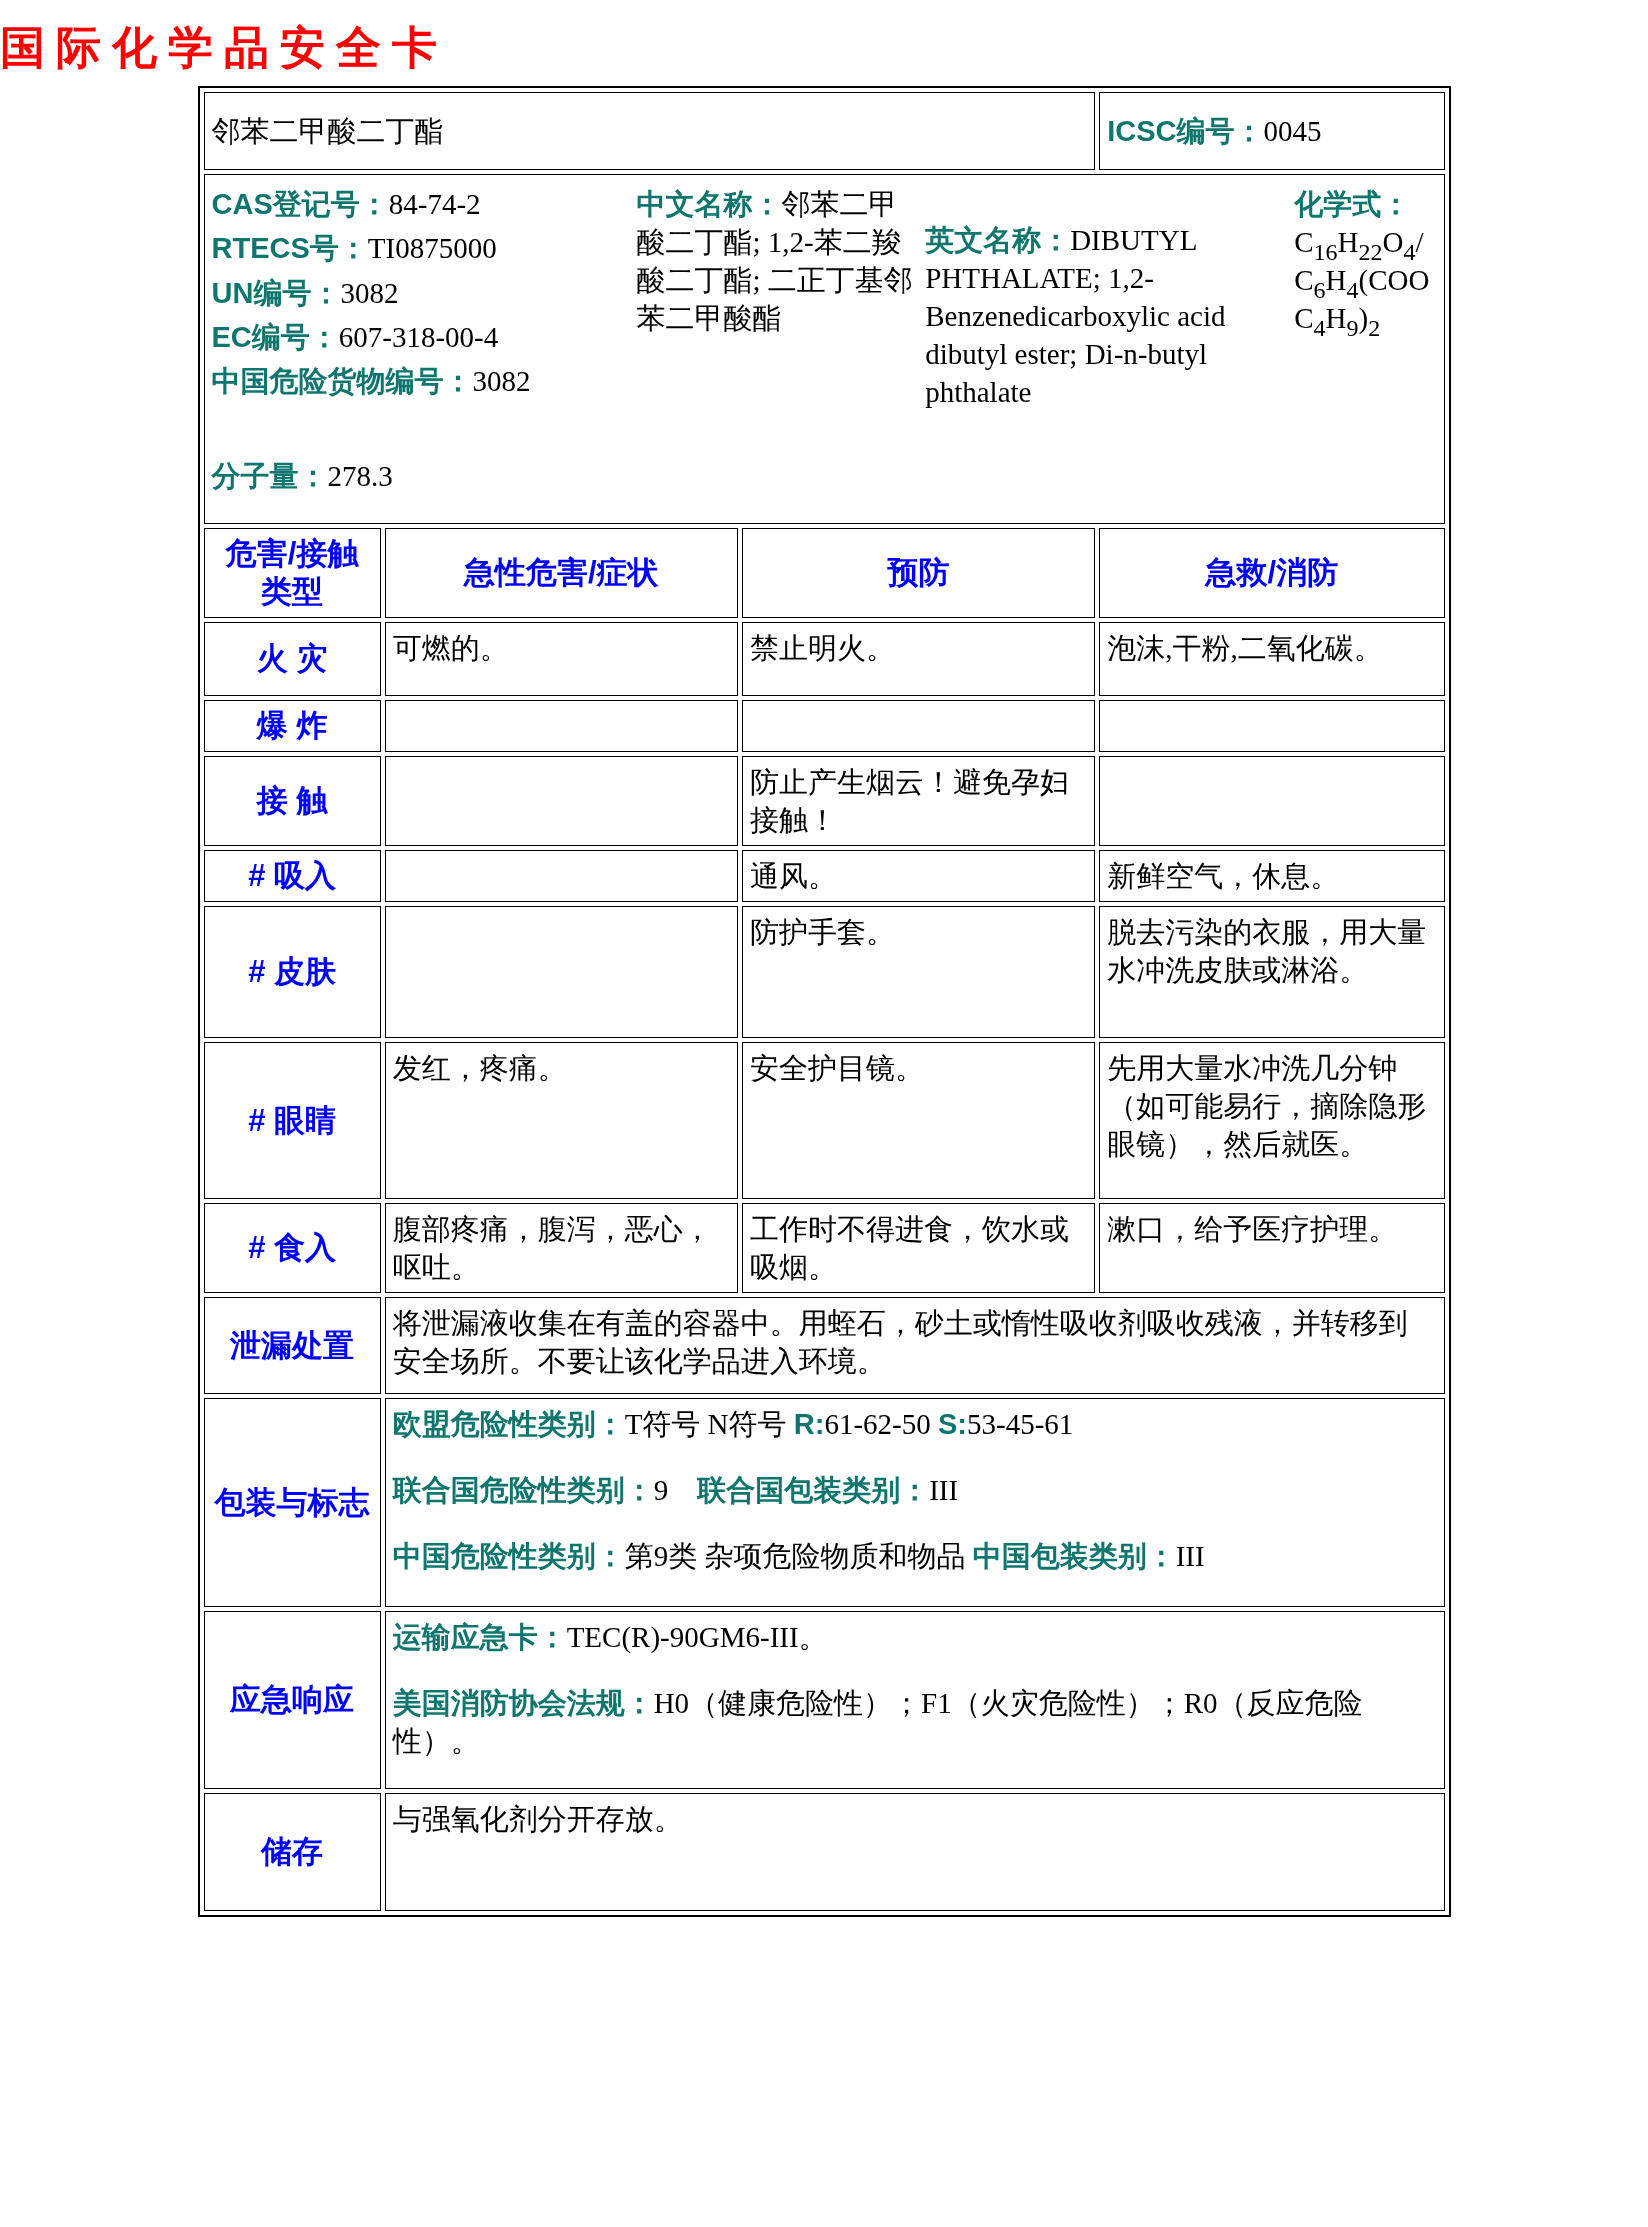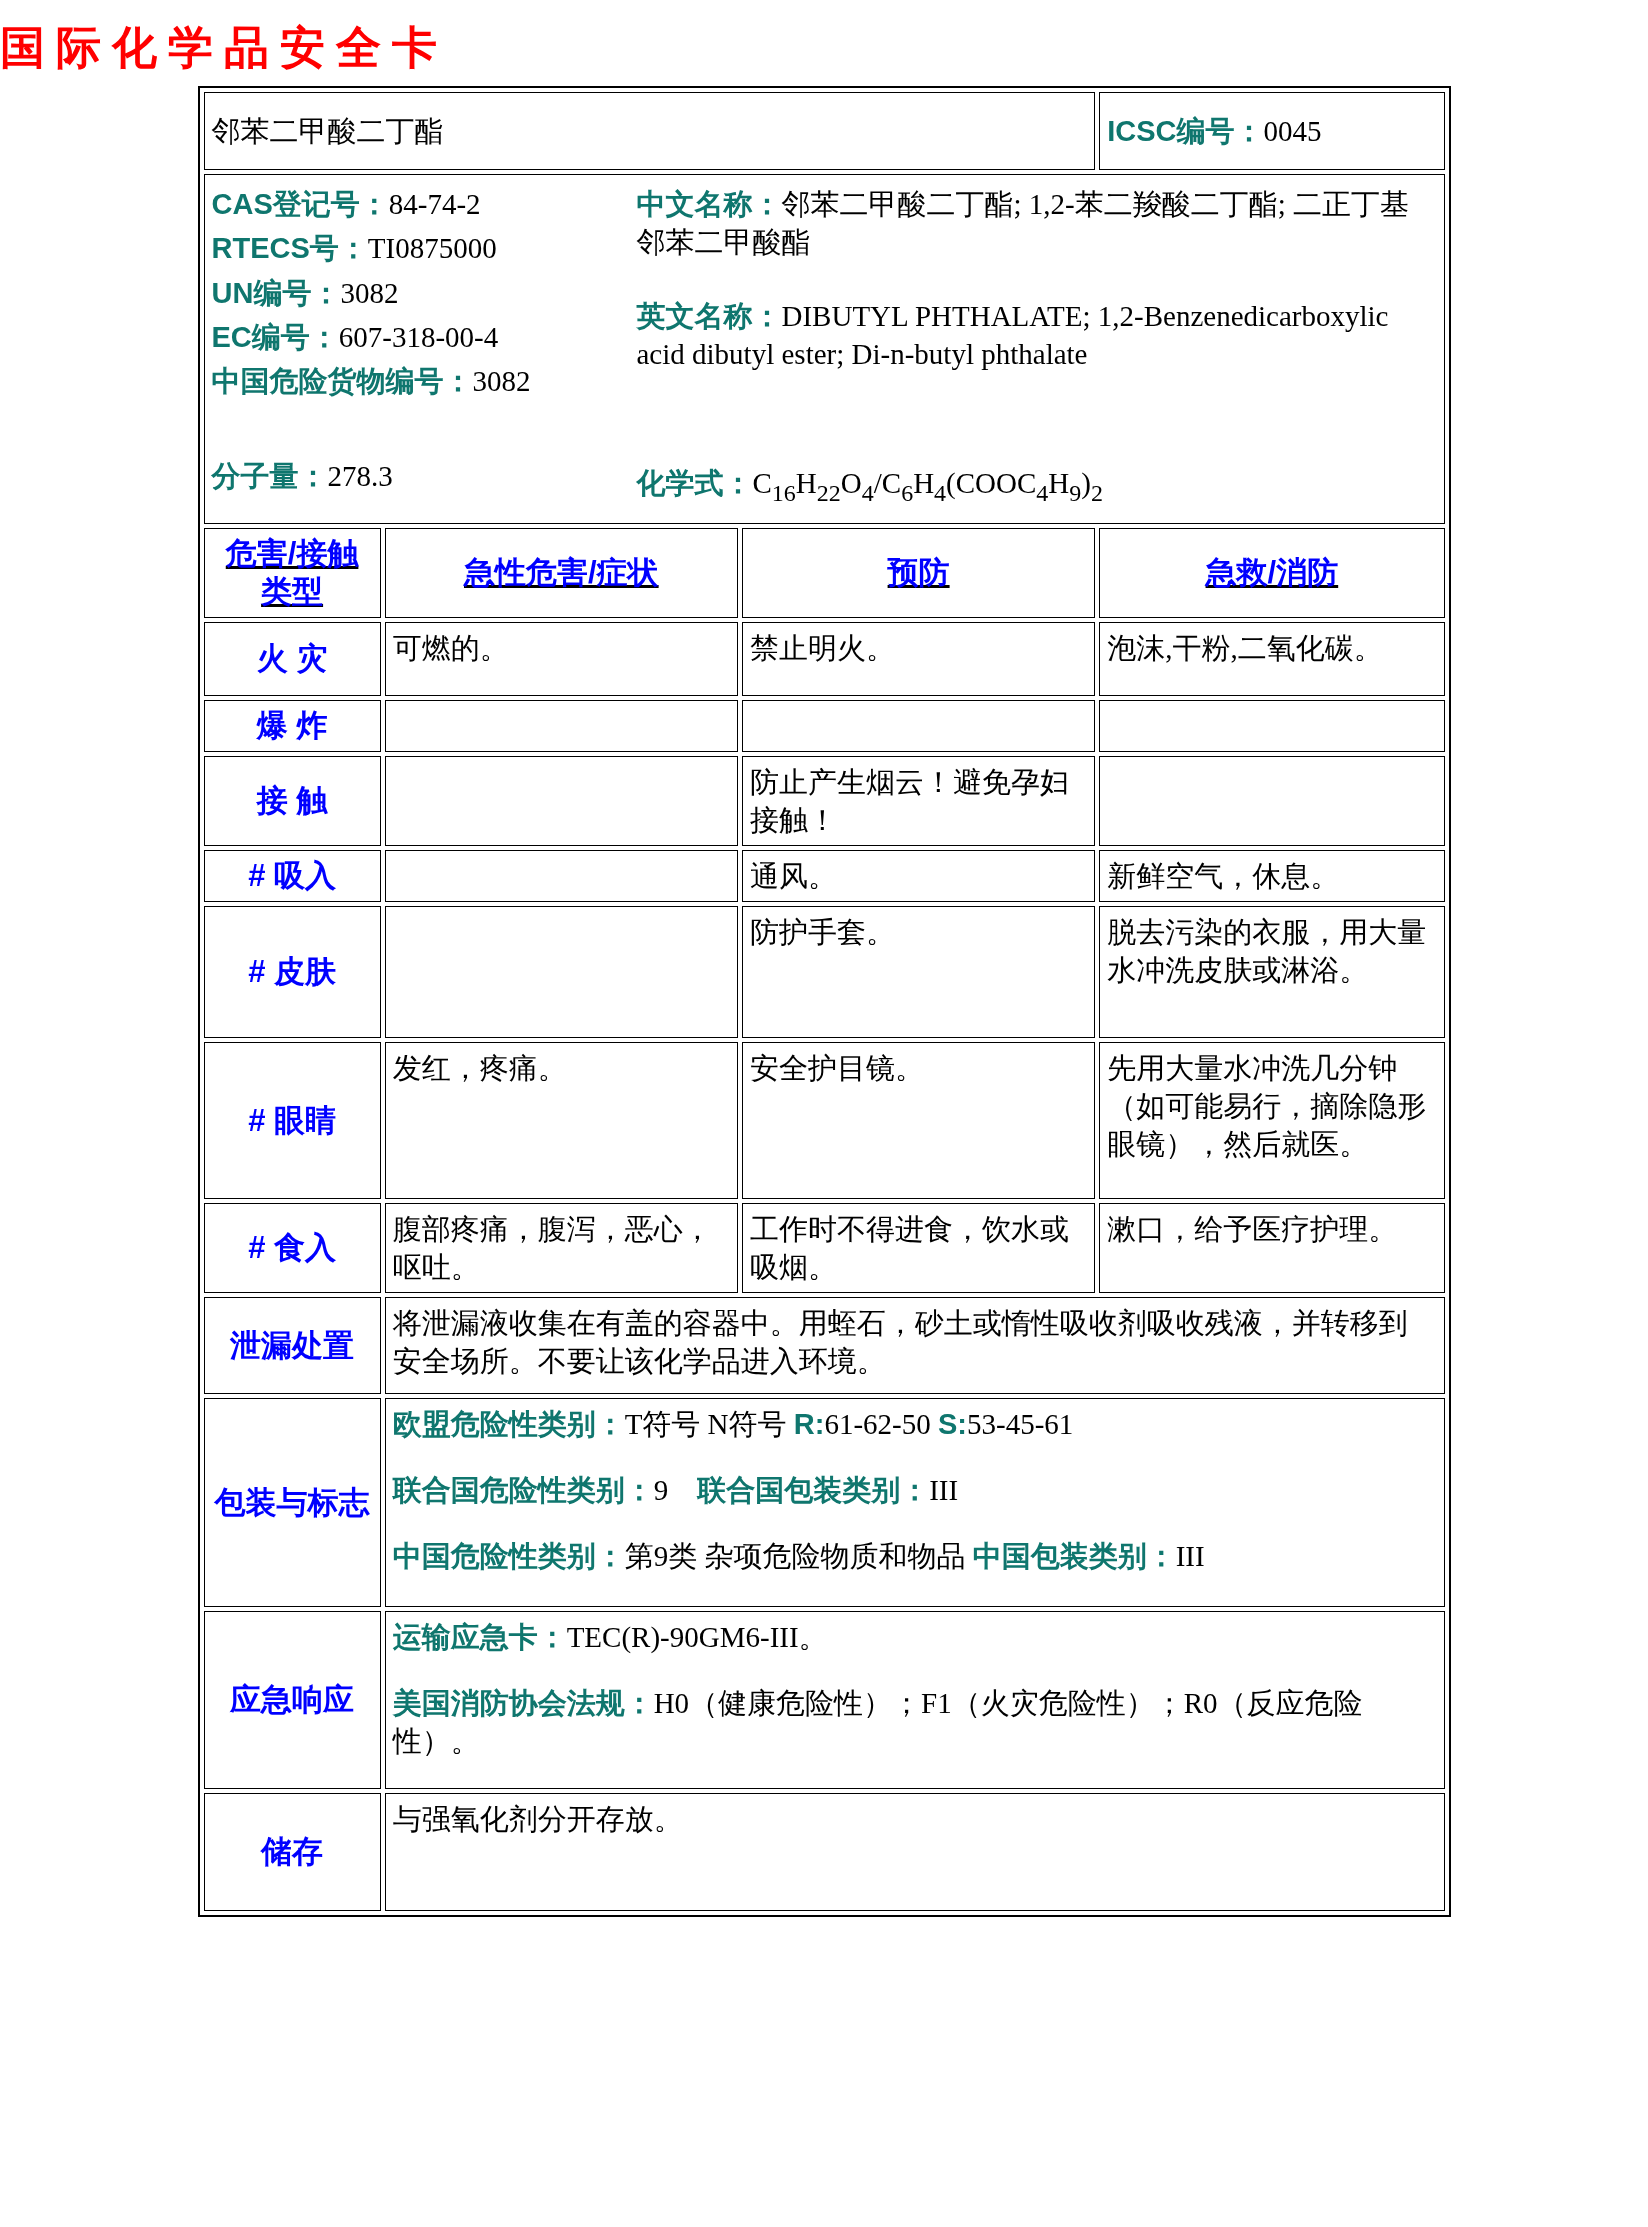--- a/index.html
+++ b/index.html
@@ -78,21 +78,21 @@
   .info-wrap { display: flex; height: 336px; }
   .info-left {
     width: 418px;
     display: flex;
     flex-direction: column;
     padding: 4.2px 0 15.3px 0;
   }
   .info-right {
     flex: 1;
     display: flex;
-    flex-direction: column;
+    flex-direction: row;
     padding: 4.2px 0 15.3px 7px;
   }
   .id-line { margin-bottom: 6.3px; }
   .name-para.en { margin-top: 36px; }
   .spacer { flex: 1; }
   sub { font-size: 24px; line-height: 0; vertical-align: -8.4px; }
 
   
   .section-line { margin-bottom: 28px; }
   .section-line:last-child { margin-bottom: 0; }
@@ -152,21 +152,21 @@
             </div>
             <div class="spacer"></div>
             <div class="formula-line">
               <span class="lbl">化学式：</span><span>C<sub>16</sub>H<sub>22</sub>O<sub>4</sub>/C<sub>6</sub>H<sub>4</sub>(COOC<sub>4</sub>H<sub>9</sub>)<sub>2</sub></span>
             </div>
           </div>
         </div>
       </td>
     </tr>
 
-    <tr style="height:81px;text-decoration:underline;">
+    <tr style="height:81px;">
       <td class="thead-cell">危害/接触
 类型</td>
       <td class="thead-cell">急性危害/症状</td>
       <td class="thead-cell">预防</td>
       <td class="thead-cell">急救/消防</td>
     </tr>
 
     <tr style="height:74px;">
       <td class="rowlabel">火 灾</td>
       <td>可燃的。</td>

